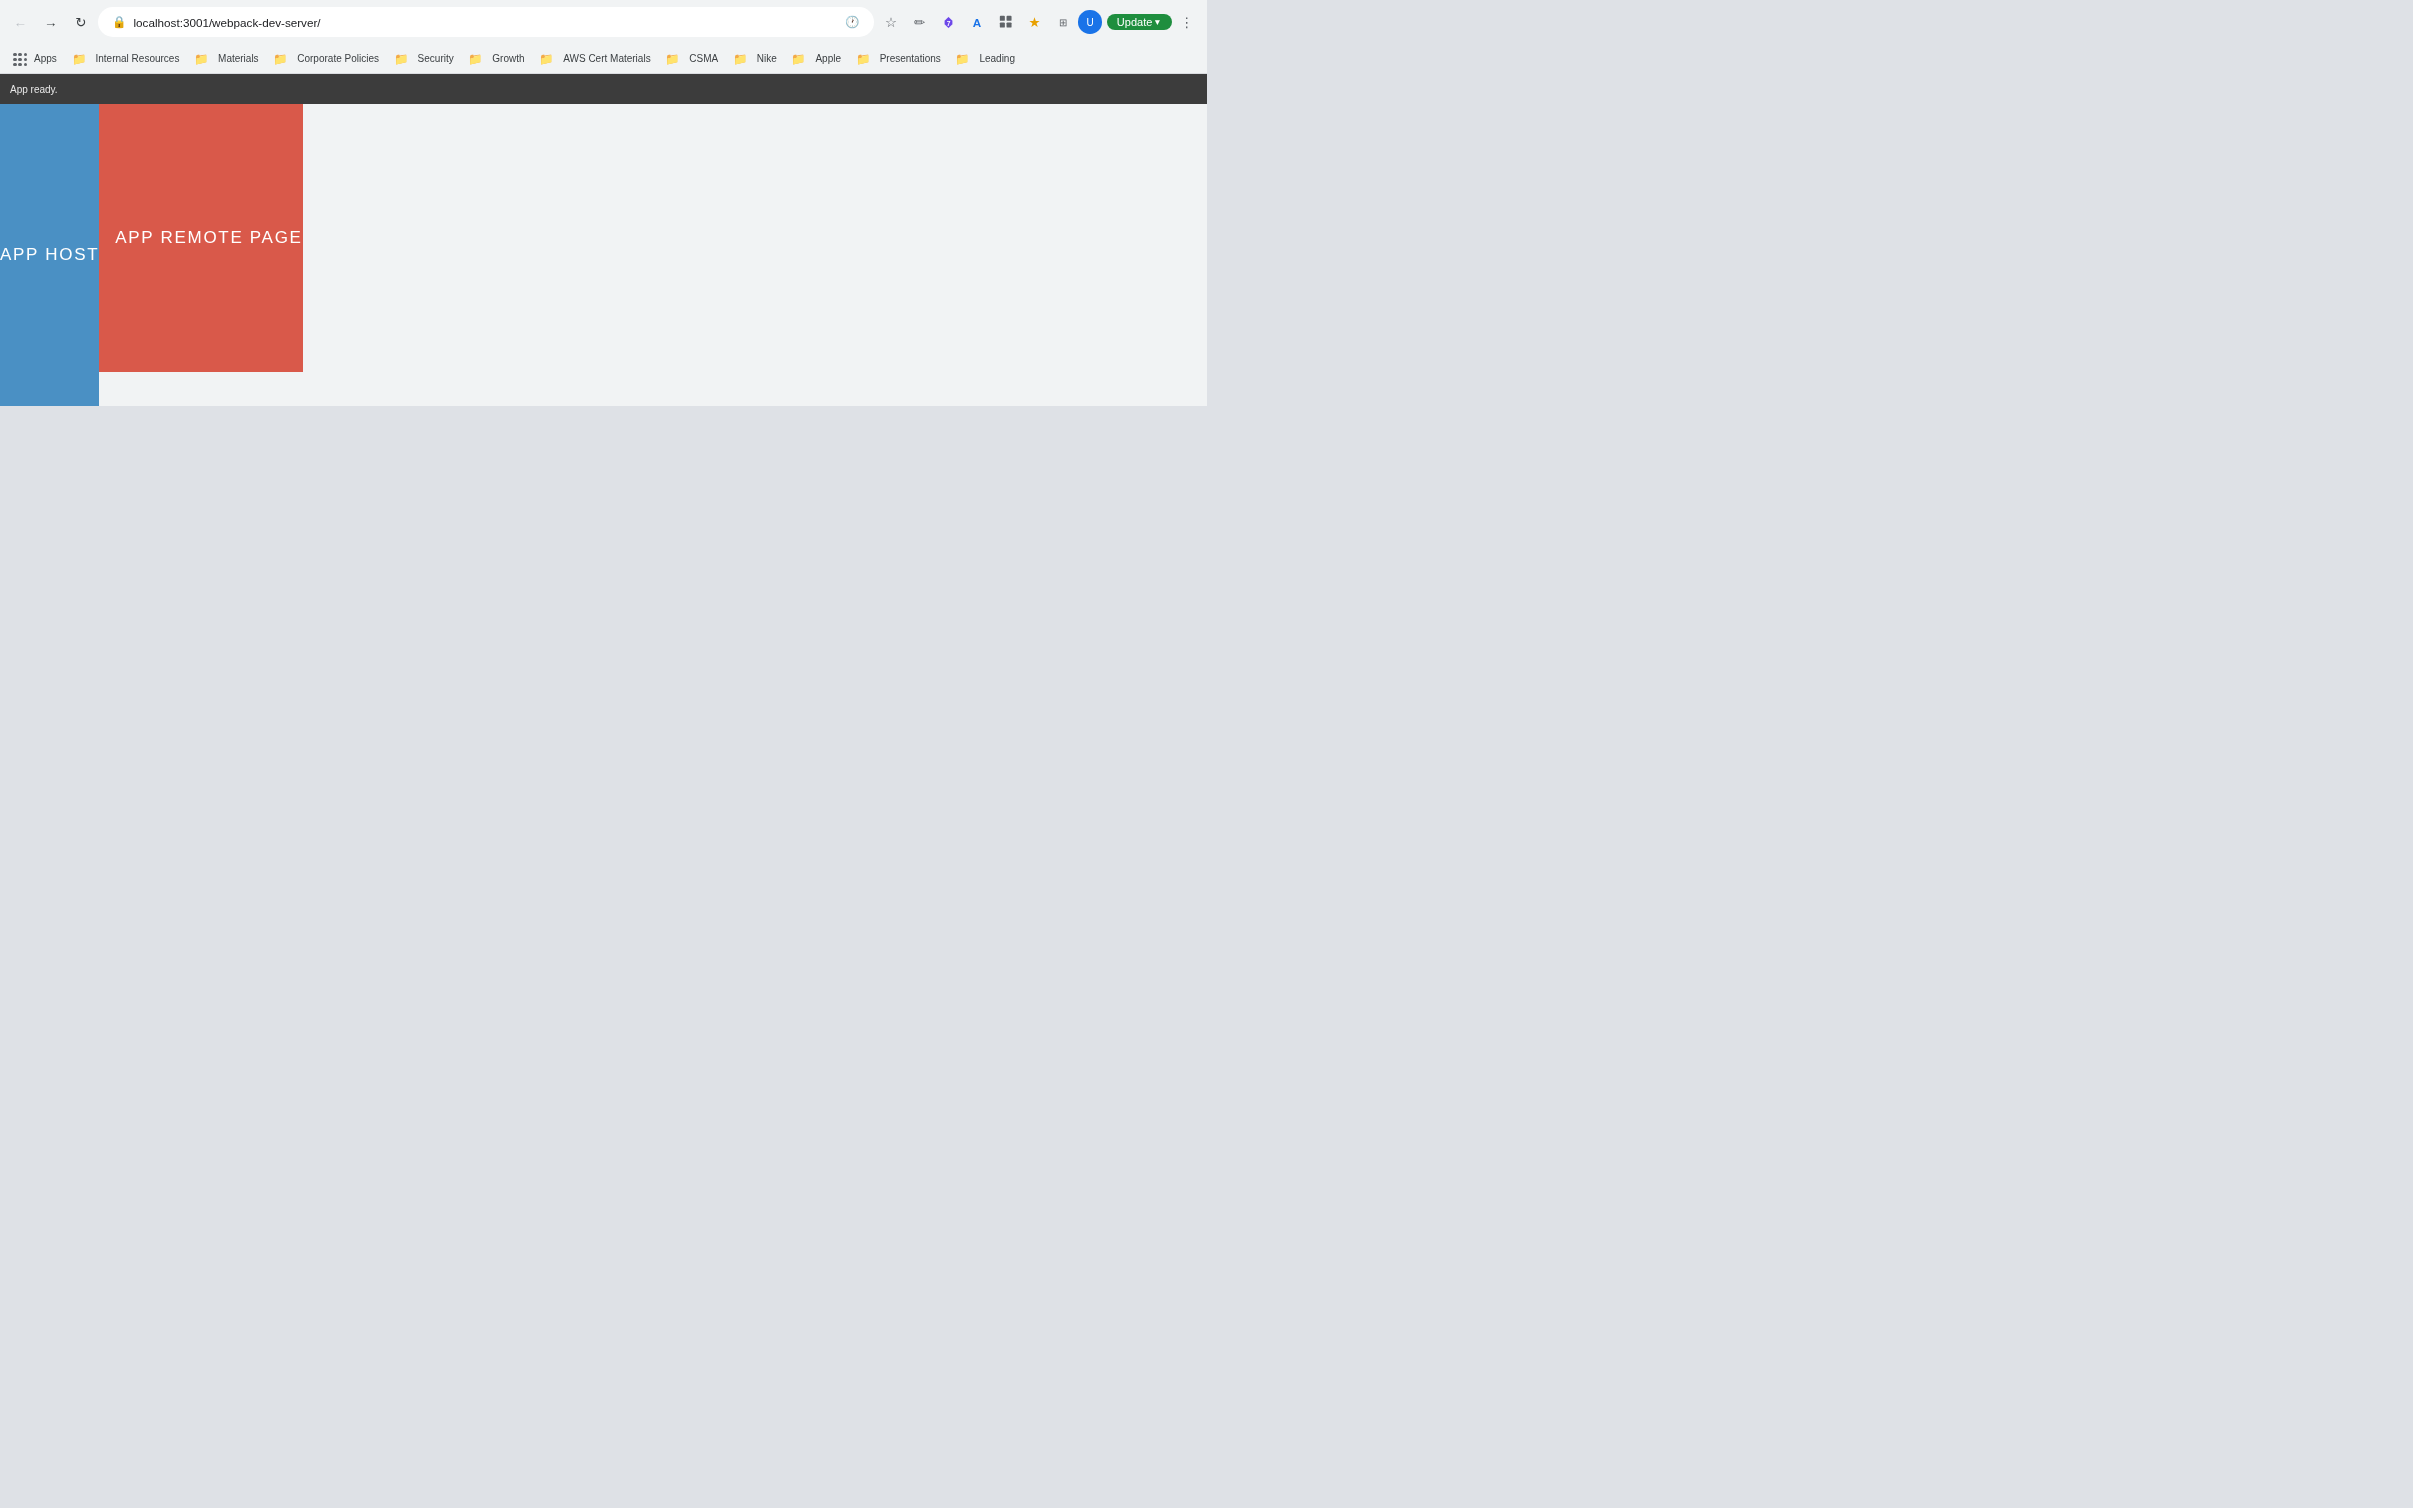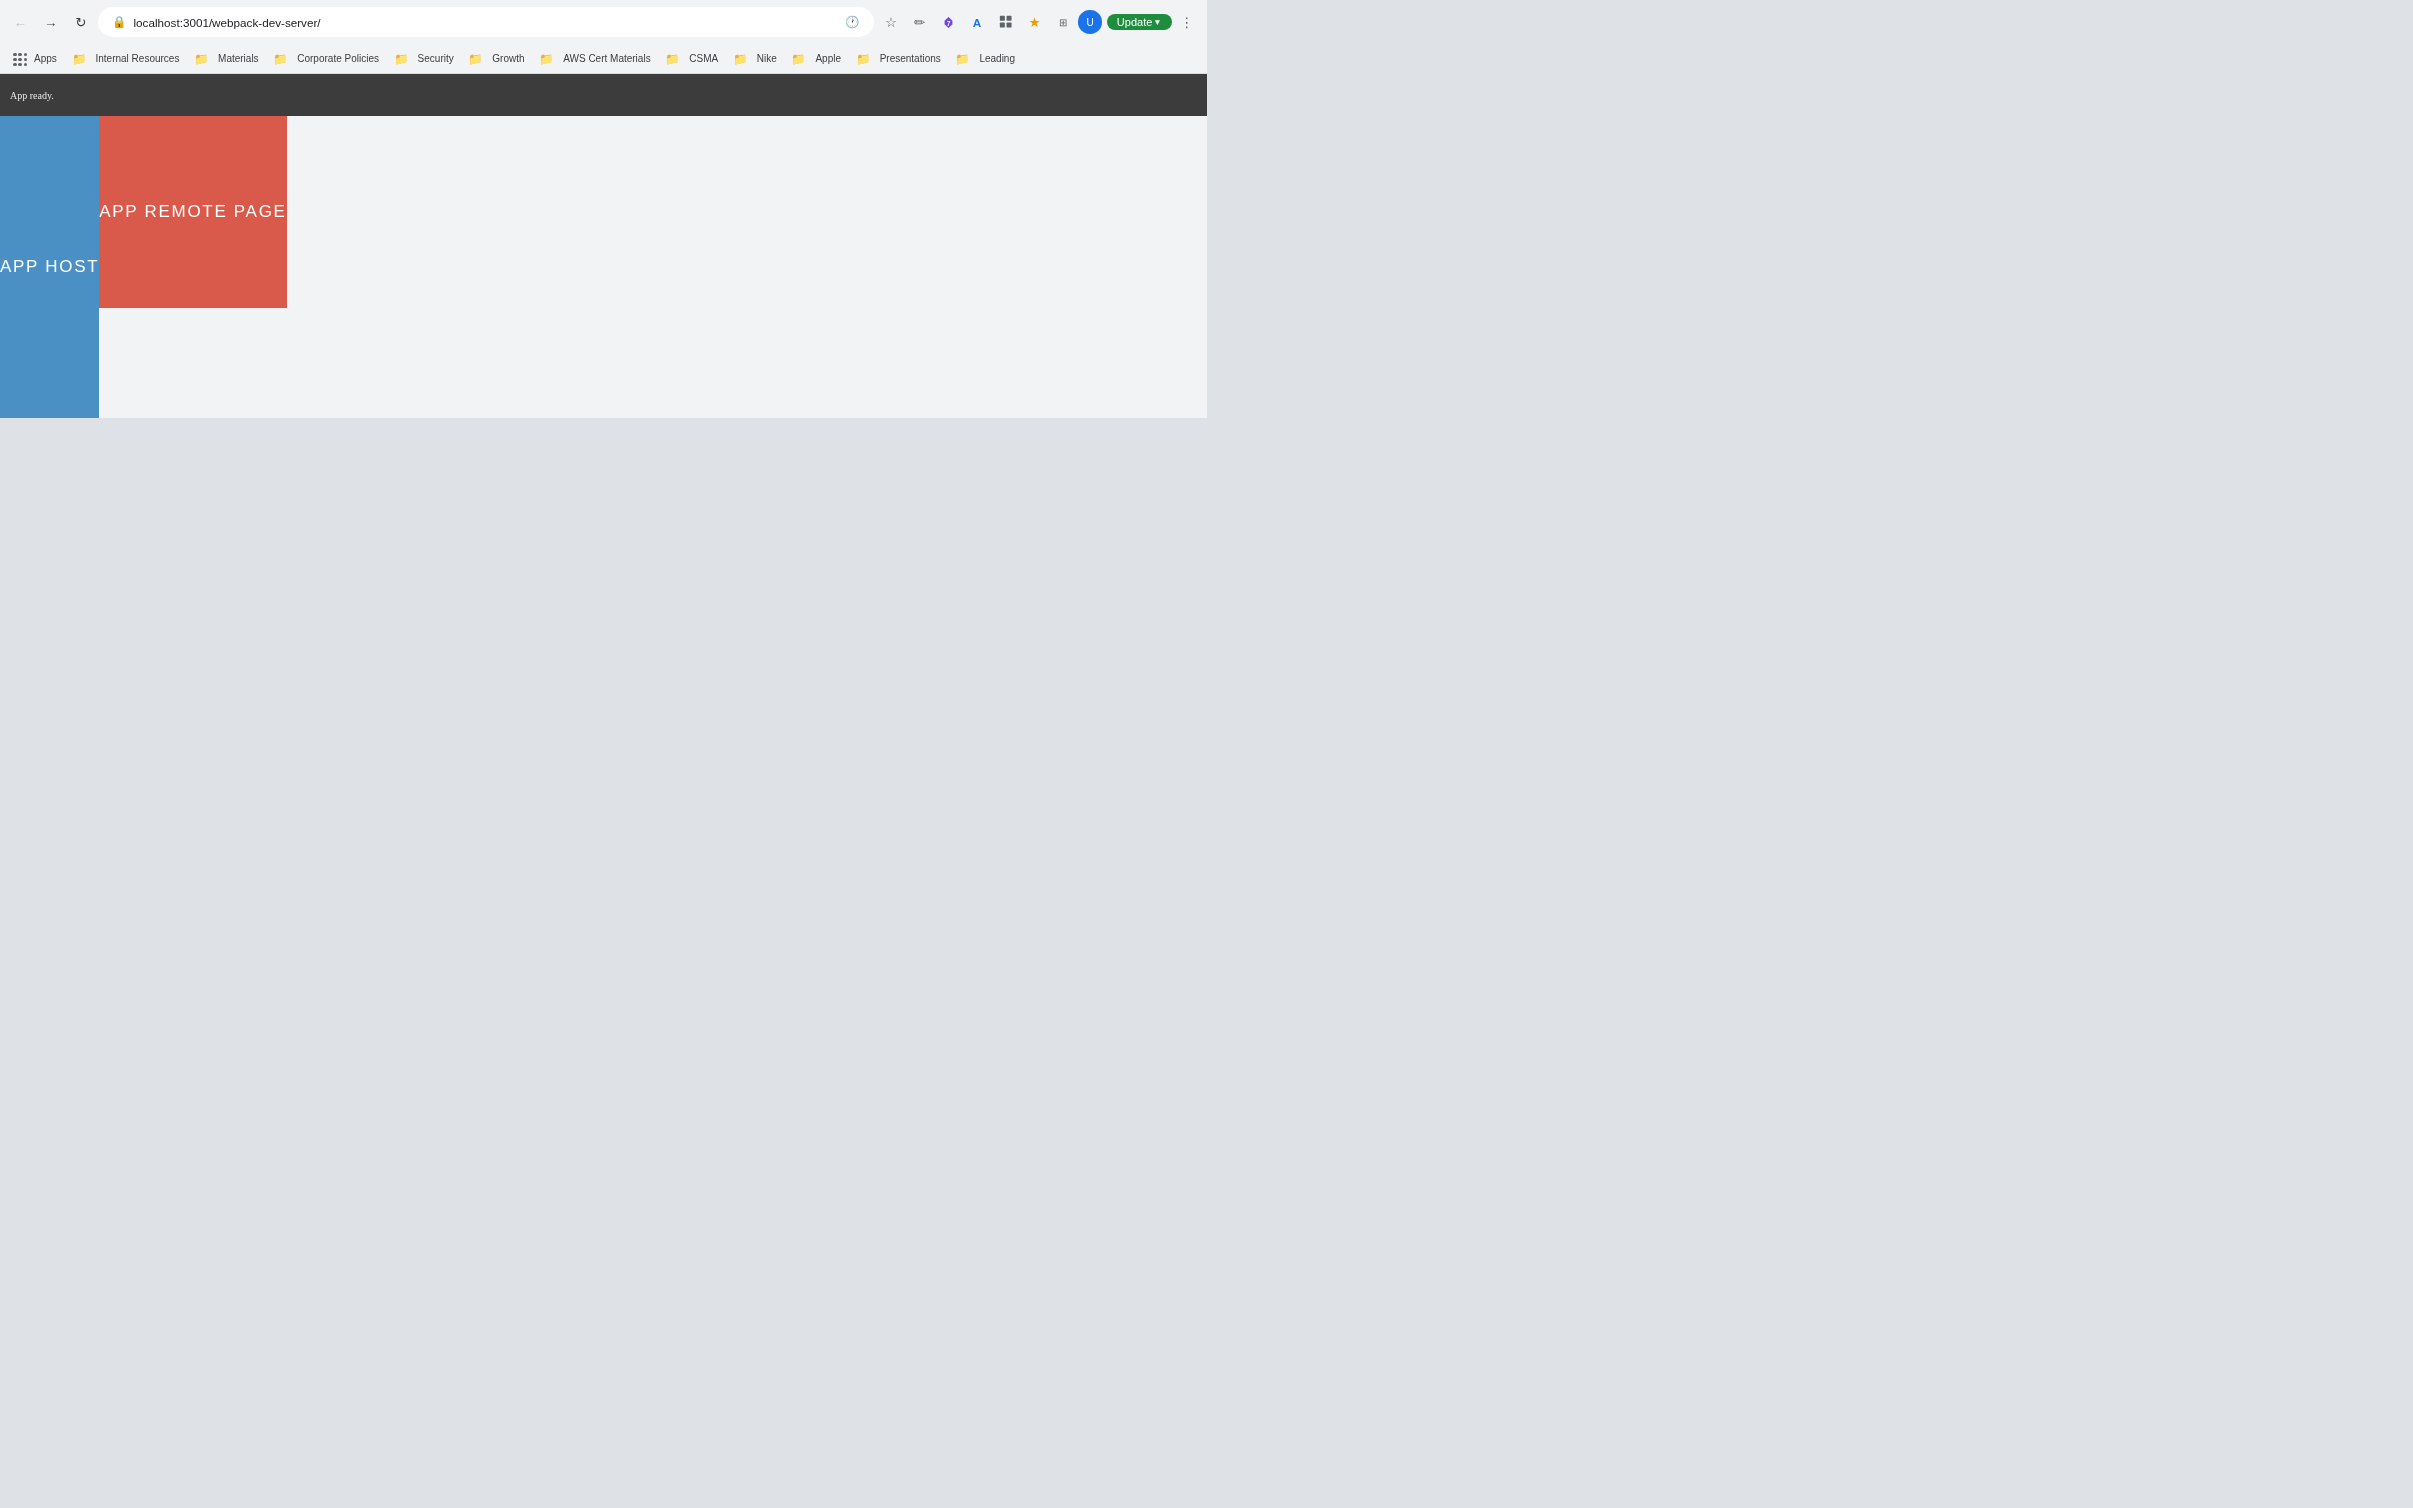--- a/index.html
+++ b/index.html
@@ -153,25 +153,24 @@
       color: #3c4043;
       white-space: nowrap;
     }
     .bookmark-folder-icon { font-size: 11.7px; color: #5f9de8; }
 
     
     .status-bar {
       background: #3c3c3c;
       color: #e8e8e8;
       font-size: 10px;
-      padding: 21px 10px;
+      padding: 15px 10px;
       height: 24px;
       display: flex;
       align-items: center;
-      font-family: Liberation Serif, serif;
     }
 
     
     .main-content {
       display: flex;
       flex-direction: row;
     }
     .app-host-section {
       background: #4a90c4;
       display: flex;
@@ -183,21 +182,22 @@
       color: white;
       font-size: 17px;
       letter-spacing: 1.7px;
       font-weight: 400;
     }
     .app-remote-section {
       background: #d9594a;
       display: flex;
       align-items: center;
       justify-content: center;
-      height: 192px;
+      height: 268px;
+      padding-left: 16px;
     }
     .app-remote-label {
       color: white;
       font-size: 17px;
       letter-spacing: 1.7px;
       font-weight: 400;
     }
   </style>
 </head>
 <body>

